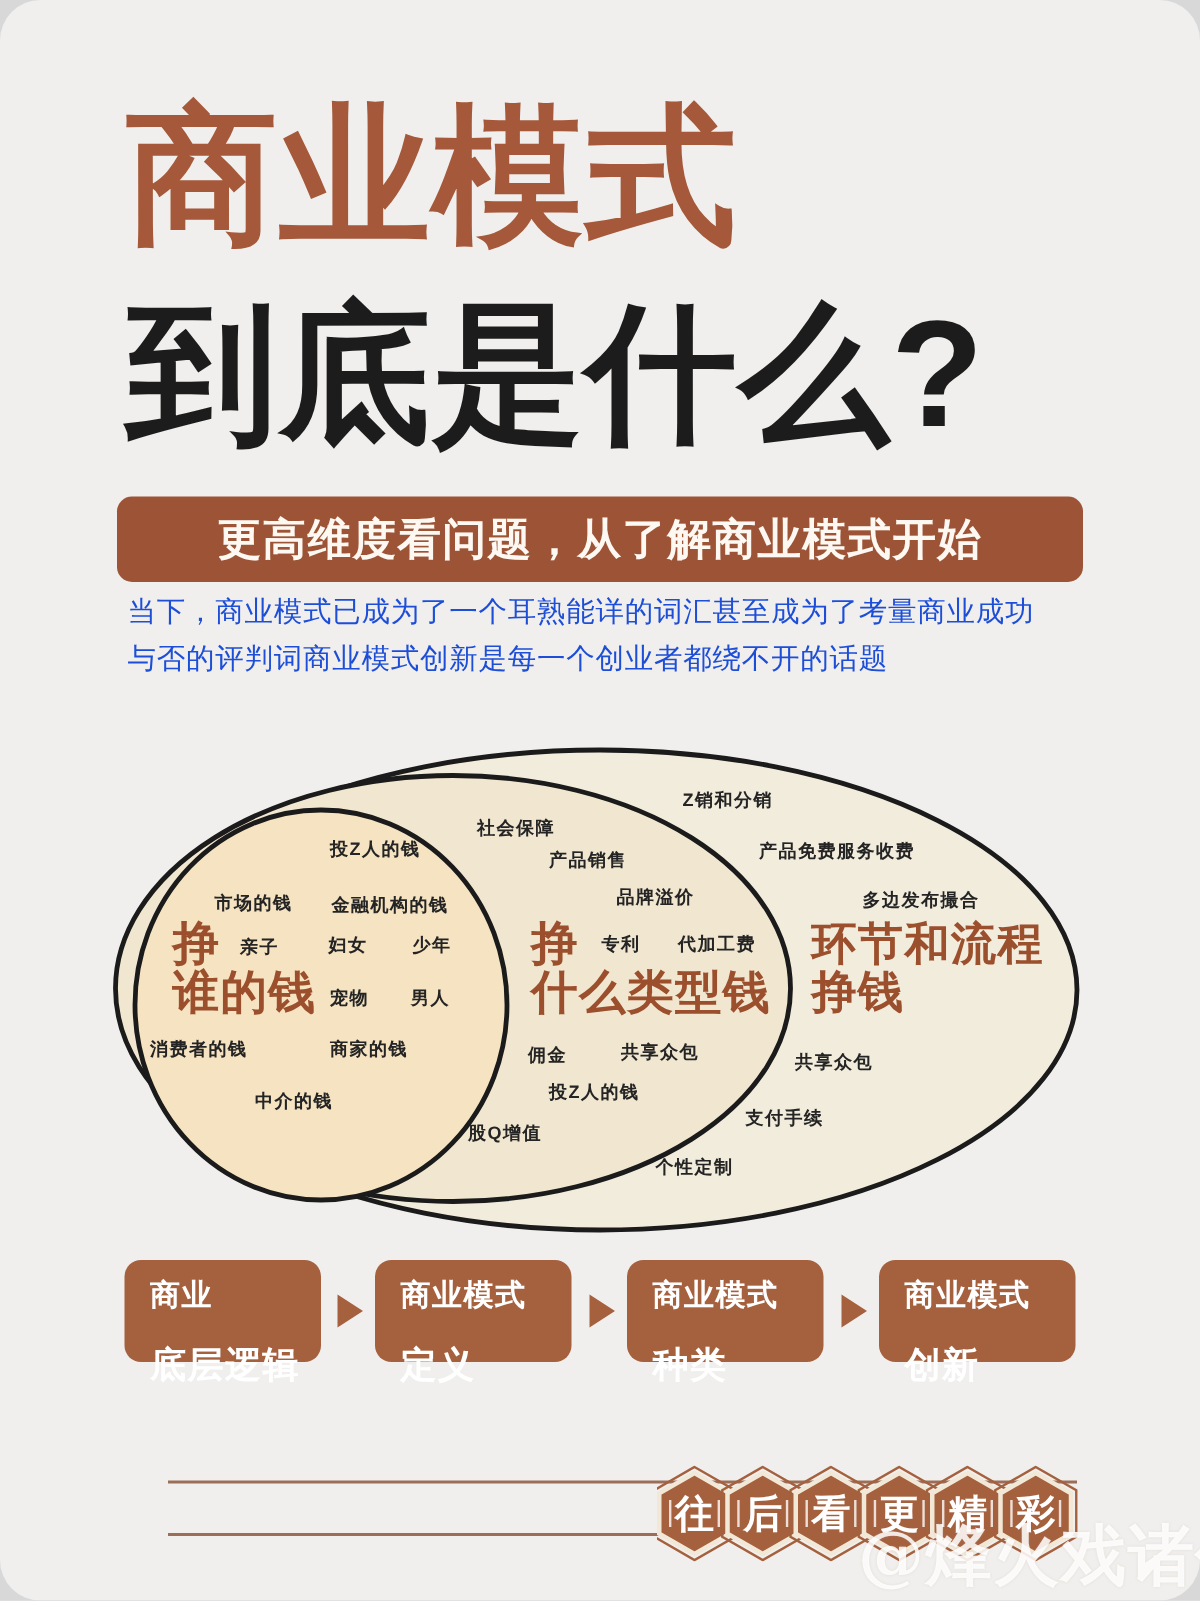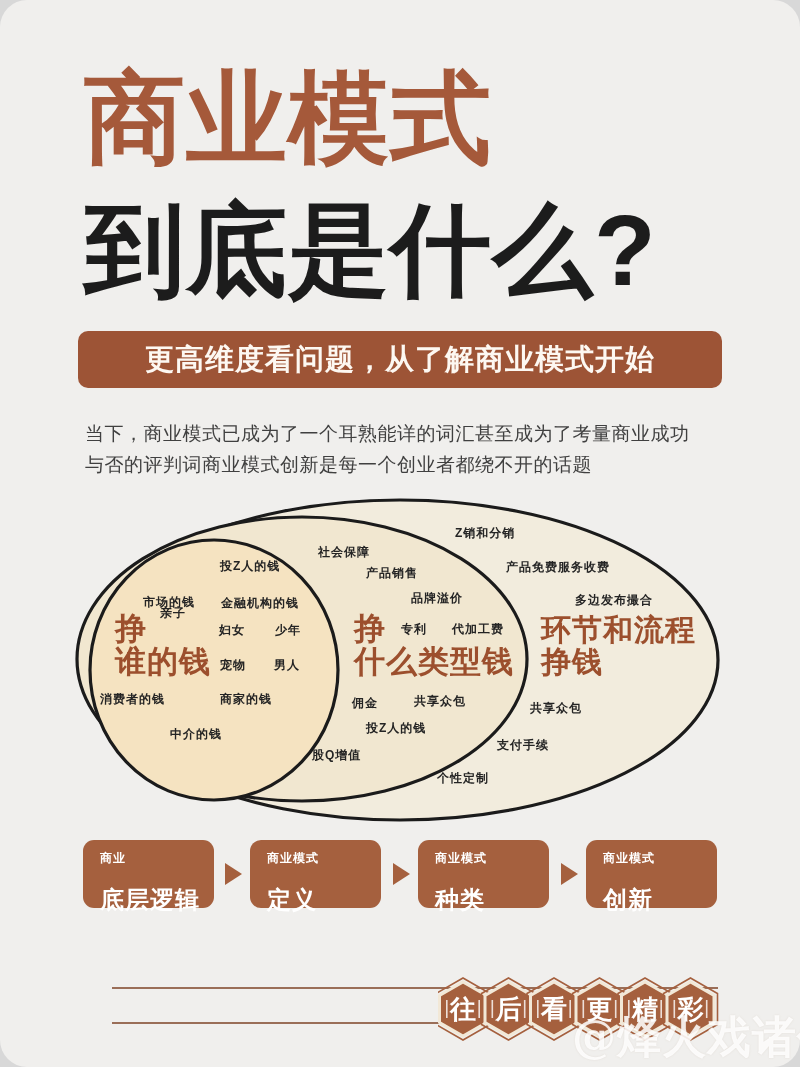--- a/index.html
+++ b/index.html
@@ -31,22 +31,22 @@
   
   .banner{
     position:absolute;left:78px;top:331px;width:644px;height:57px;
     background:var(--accent-deep);border-radius:10px;
     display:flex;align-items:center;justify-content:center;
     color:#fdf8f2;font-size:29px;font-weight:700;letter-spacing:1px;
     white-space:nowrap;
   }
   
   .intro{
-    position:absolute;left:85px;top:418px;width:660px;
-    font-size:19px;line-height:31px;color:#404040;font-weight:400;
+    position:absolute;left:85px;top:393px;width:660px;
+    font-size:19px;line-height:31px;color:#1d4ed8;font-weight:400;
     letter-spacing:0.5px;
   }
   
   .venn-svg{position:absolute;left:0;top:0;}
   .vi{
     position:absolute;white-space:nowrap;
     font-size:12px;font-weight:700;color:#242424;
     letter-spacing:1px;line-height:1.1;
   }
   .vh{
@@ -56,21 +56,21 @@
   }
   .vh span{display:block;}
   .vh-left,.vh-mid{font-size:31px;}
   .vh-right{font-size:30px;}
   
   .fbox{
     position:absolute;top:840px;width:131px;height:68px;
     background:var(--box-brown);border-radius:11px;
     padding:10px 0 0 17px;color:#fff;
   }
-  .fbox-top{font-size:12px;font-weight:700;letter-spacing:1px;}
+  .fbox-top{font-size:20px;font-weight:700;letter-spacing:1px;}
   .fbox-bottom{font-size:24px;font-weight:900;letter-spacing:1px;margin-top:17px;}
   .ftri{
     position:absolute;top:863px;width:0;height:0;
     border-top:11px solid transparent;border-bottom:11px solid transparent;
     border-left:17px solid var(--box-brown);
   }
   
   .footer-line{
     position:absolute;left:112px;width:606px;height:2px;background:#9a6e58;
   }
@@ -121,21 +121,21 @@
     <ellipse cx="214" cy="670" rx="124" ry="130" stroke="#1b1b1b" stroke-width="3.2" fill="#f5e3c1"></ellipse>
   </svg>
 
   <div class="vh vh-left" style="left:115px;top:612px">
     <span>挣</span>
     <span>谁的钱</span>
   </div>
   <span class="vi" style="left:220px;top:560px">投Z人的钱</span>
   <span class="vi" style="left:143px;top:596px">市场的钱</span>
   <span class="vi" style="left:221px;top:597px">金融机构的钱</span>
-  <span class="vi" style="left:160px;top:607px">亲子</span>
+  <span class="vi" style="left:160px;top:625px">亲子</span>
   <span class="vi" style="left:219px;top:624px">妇女</span>
   <span class="vi" style="left:275px;top:624px">少年</span>
   <span class="vi" style="left:220px;top:659px">宠物</span>
   <span class="vi" style="left:274px;top:659px">男人</span>
   <span class="vi" style="left:100px;top:693px">消费者的钱</span>
   <span class="vi" style="left:220px;top:693px">商家的钱</span>
   <span class="vi" style="left:170px;top:728px">中介的钱</span>
 
   <div class="vh vh-mid" style="left:354px;top:612px">
     <span>挣</span>

